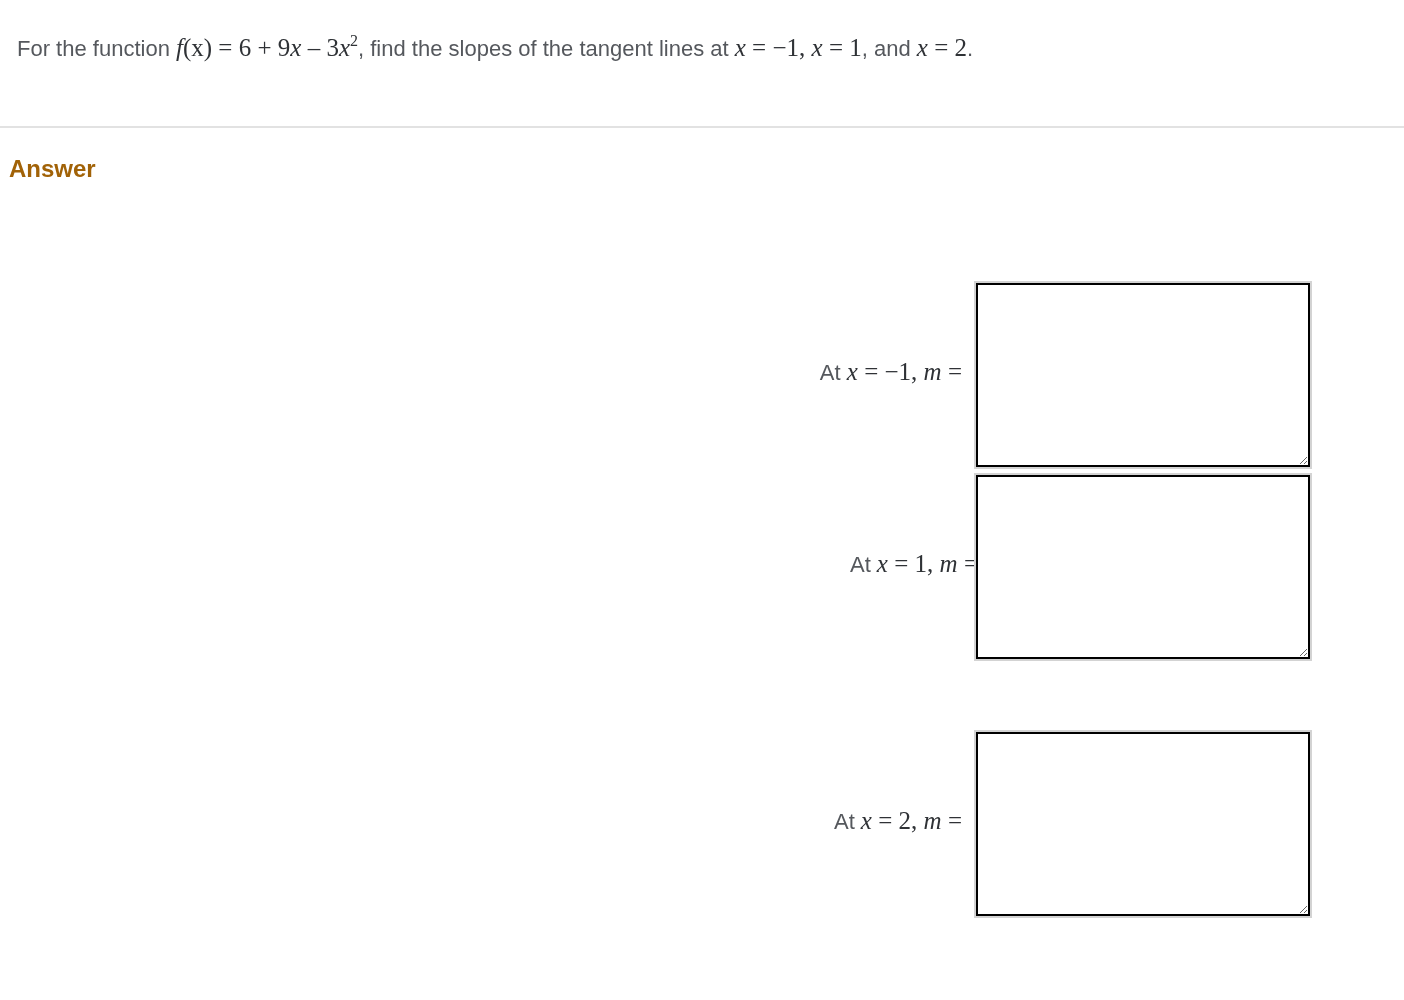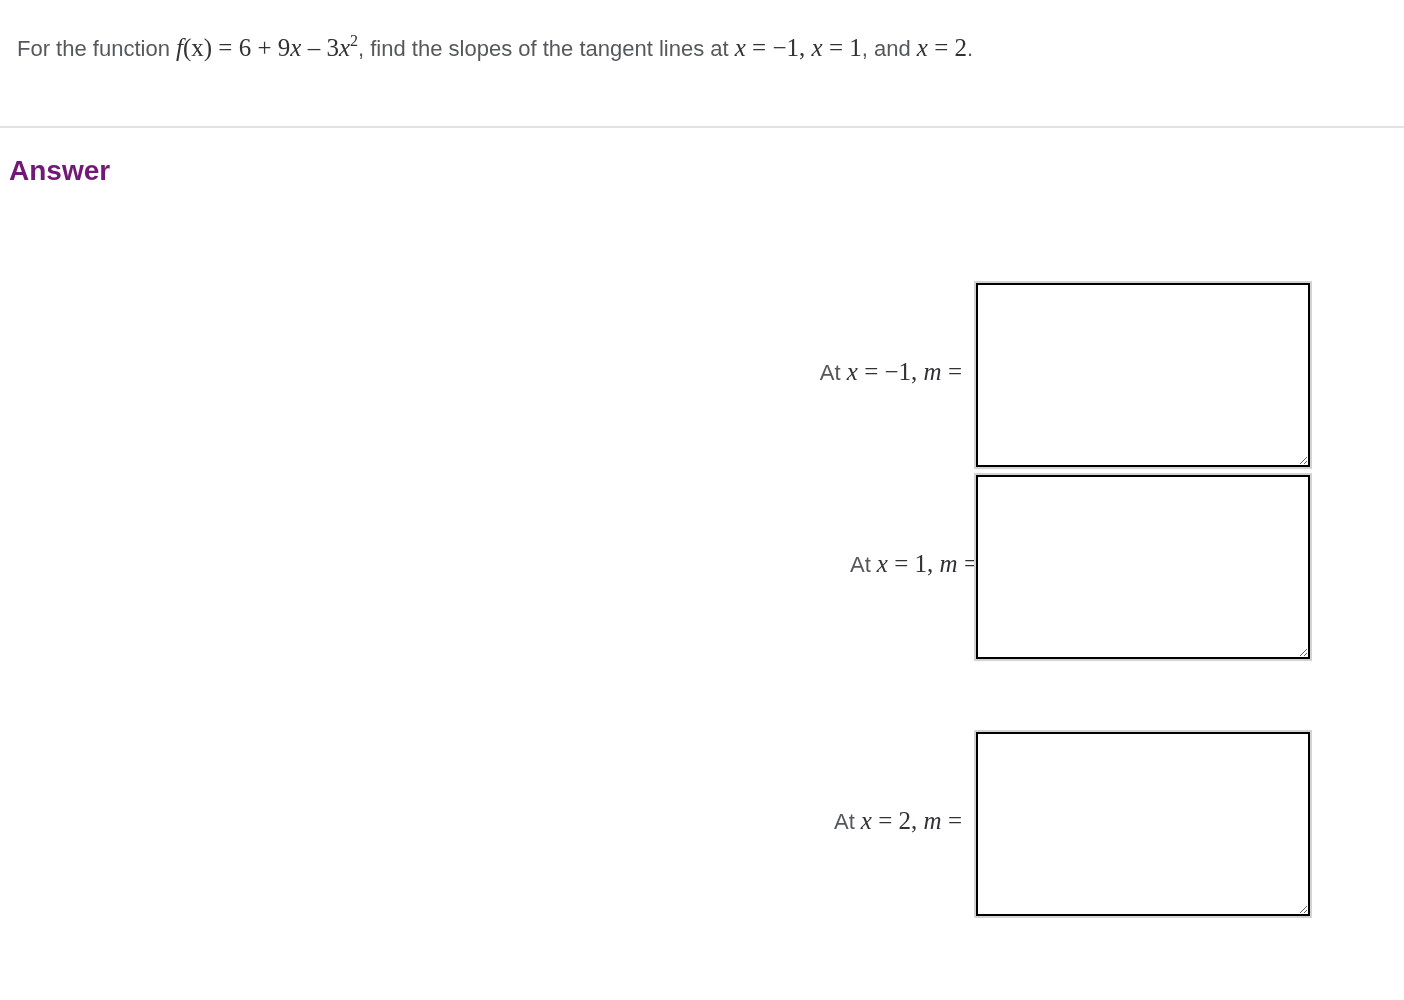--- a/index.html
+++ b/index.html
@@ -4,22 +4,22 @@
   <style>
     html, body { margin: 0; padding: 0; background: #ffffff; }
     body { width: 1404px; height: 1000px; position: relative; overflow: hidden;
            font-family: "Liberation Sans", sans-serif; color: #4a4d52; }
     .question { position: absolute; left: 17px; top: 28px; font-size: 22px; line-height: 40px;
                 white-space: nowrap; color: #55585d; }
     .math { font-family: "Liberation Serif", "DejaVu Serif", serif; font-size: 25px; color: #2f3236; }
     .math i { font-style: italic; }
     .math sup { font-size: 16px; vertical-align: 10px; line-height: 0; }
     .divider { position: absolute; left: 0; top: 126px; width: 1404px; height: 2px; background: #e2e2e2; }
-    .answer-heading { position: absolute; left: 9px; top: 155px; font-size: 28px; font-weight: bold;
-                      color: #701a75; }
+    .answer-heading { position: absolute; left: 9px; top: 155px; font-size: 24px; font-weight: bold;
+                      color: #a16207; }
     .row { position: absolute; left: 0; width: 1404px; height: 186px; margin-left: 28px; }
     .row-label { position: absolute; right: 470px; top: 72px; font-size: 22px; line-height: 34px;
                  white-space: nowrap; color: #55585d; text-align: right; }
     .answer-box { position: absolute; left: 948px; top: 0; width: 330px; height: 180px;
                   border: 2px solid #000; outline: 2px solid #d3d3d3; background: #fff;
                   box-sizing: content-box; padding: 0; font-size: 22px;
                   font-family: "Liberation Sans", sans-serif; }
   </style>
 </head>
 <body>

